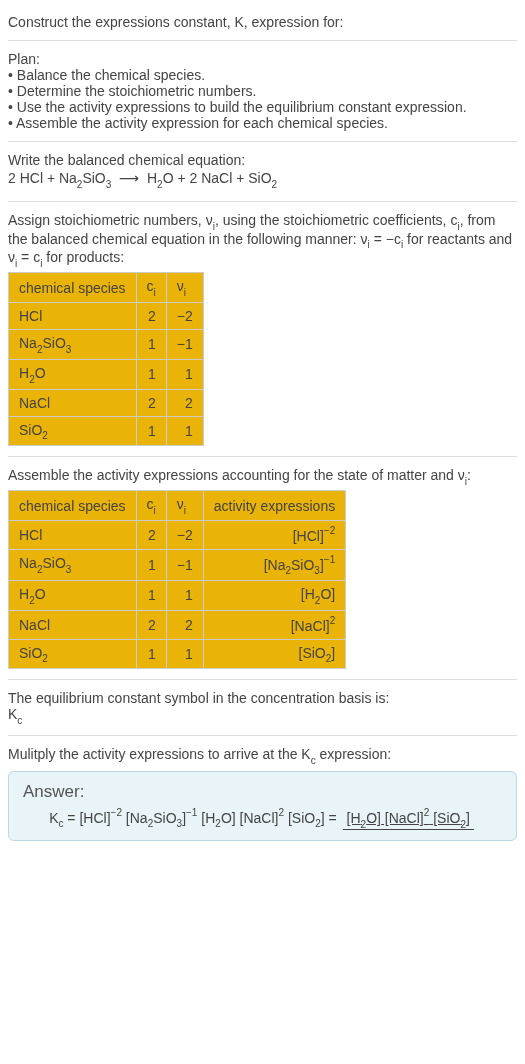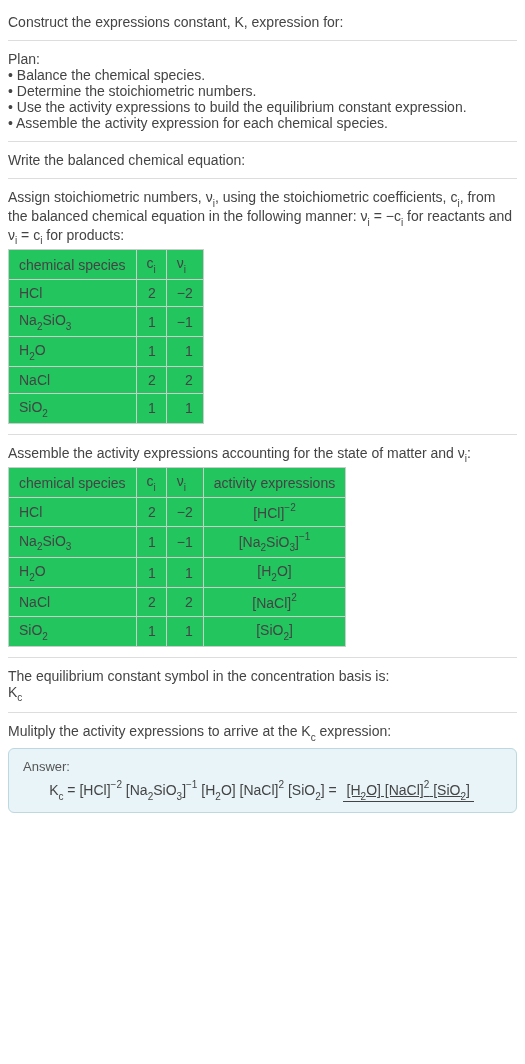--- a/index.html
+++ b/index.html
@@ -34,38 +34,38 @@
   }
   table {
     border-collapse: collapse;
     margin-top: 4px;
     font-size: 14px;
   }
   th, td {
     border: 1px solid #ccc;
     padding: 5px 10px;
     text-align: left;
-    background: #22c55e;
+    background: #eab308;
     font-weight: normal;
   }
   td.num {
     text-align: right;
   }
   td.act {
-    text-align: center;
+    text-align: right;
   }
   .answer-box {
     background: #e8f4f8;
     border: 1px solid #bcd8e0;
     border-radius: 6px;
     padding: 10px 14px;
     margin-top: 6px;
   }
   .answer-label {
-    font-size: 13px;
+    font-size: 17px;
     color: #555;
     margin-bottom: 6px;
   }
   .frac {
     display: inline-block;
     vertical-align: middle;
     text-align: center;
     margin: 0 2px;
     text-decoration: underline;
   }
@@ -96,20 +96,21 @@
   <div>• Balance the chemical species.</div>
   <div>• Determine the stoichiometric numbers.</div>
   <div>• Use the activity expressions to build the equilibrium constant expression.</div>
   <div>• Assemble the activity expression for each chemical species.</div>
 </div>
 
 <hr>
 
 <div class="section">
   <div>Write the balanced chemical equation:</div>
+  <div class="eq-line">2 HCl + Na<span class="sub">2</span>SiO<span class="sub">3</span> &nbsp;⟶&nbsp; H<span class="sub">2</span>O + 2 NaCl + SiO<span class="sub">2</span></div>
 </div>
 
 <hr>
 
 <div class="section">
   <div>Assign stoichiometric numbers, ν<span class="sub">i</span>, using the stoichiometric coefficients, c<span class="sub">i</span>, from the balanced chemical equation in the following manner: ν<span class="sub">i</span> = −c<span class="sub">i</span> for reactants and ν<span class="sub">i</span> = c<span class="sub">i</span> for products:</div>
   <table>
     <tbody>
         <tr>
       <th>chemical species</th>

